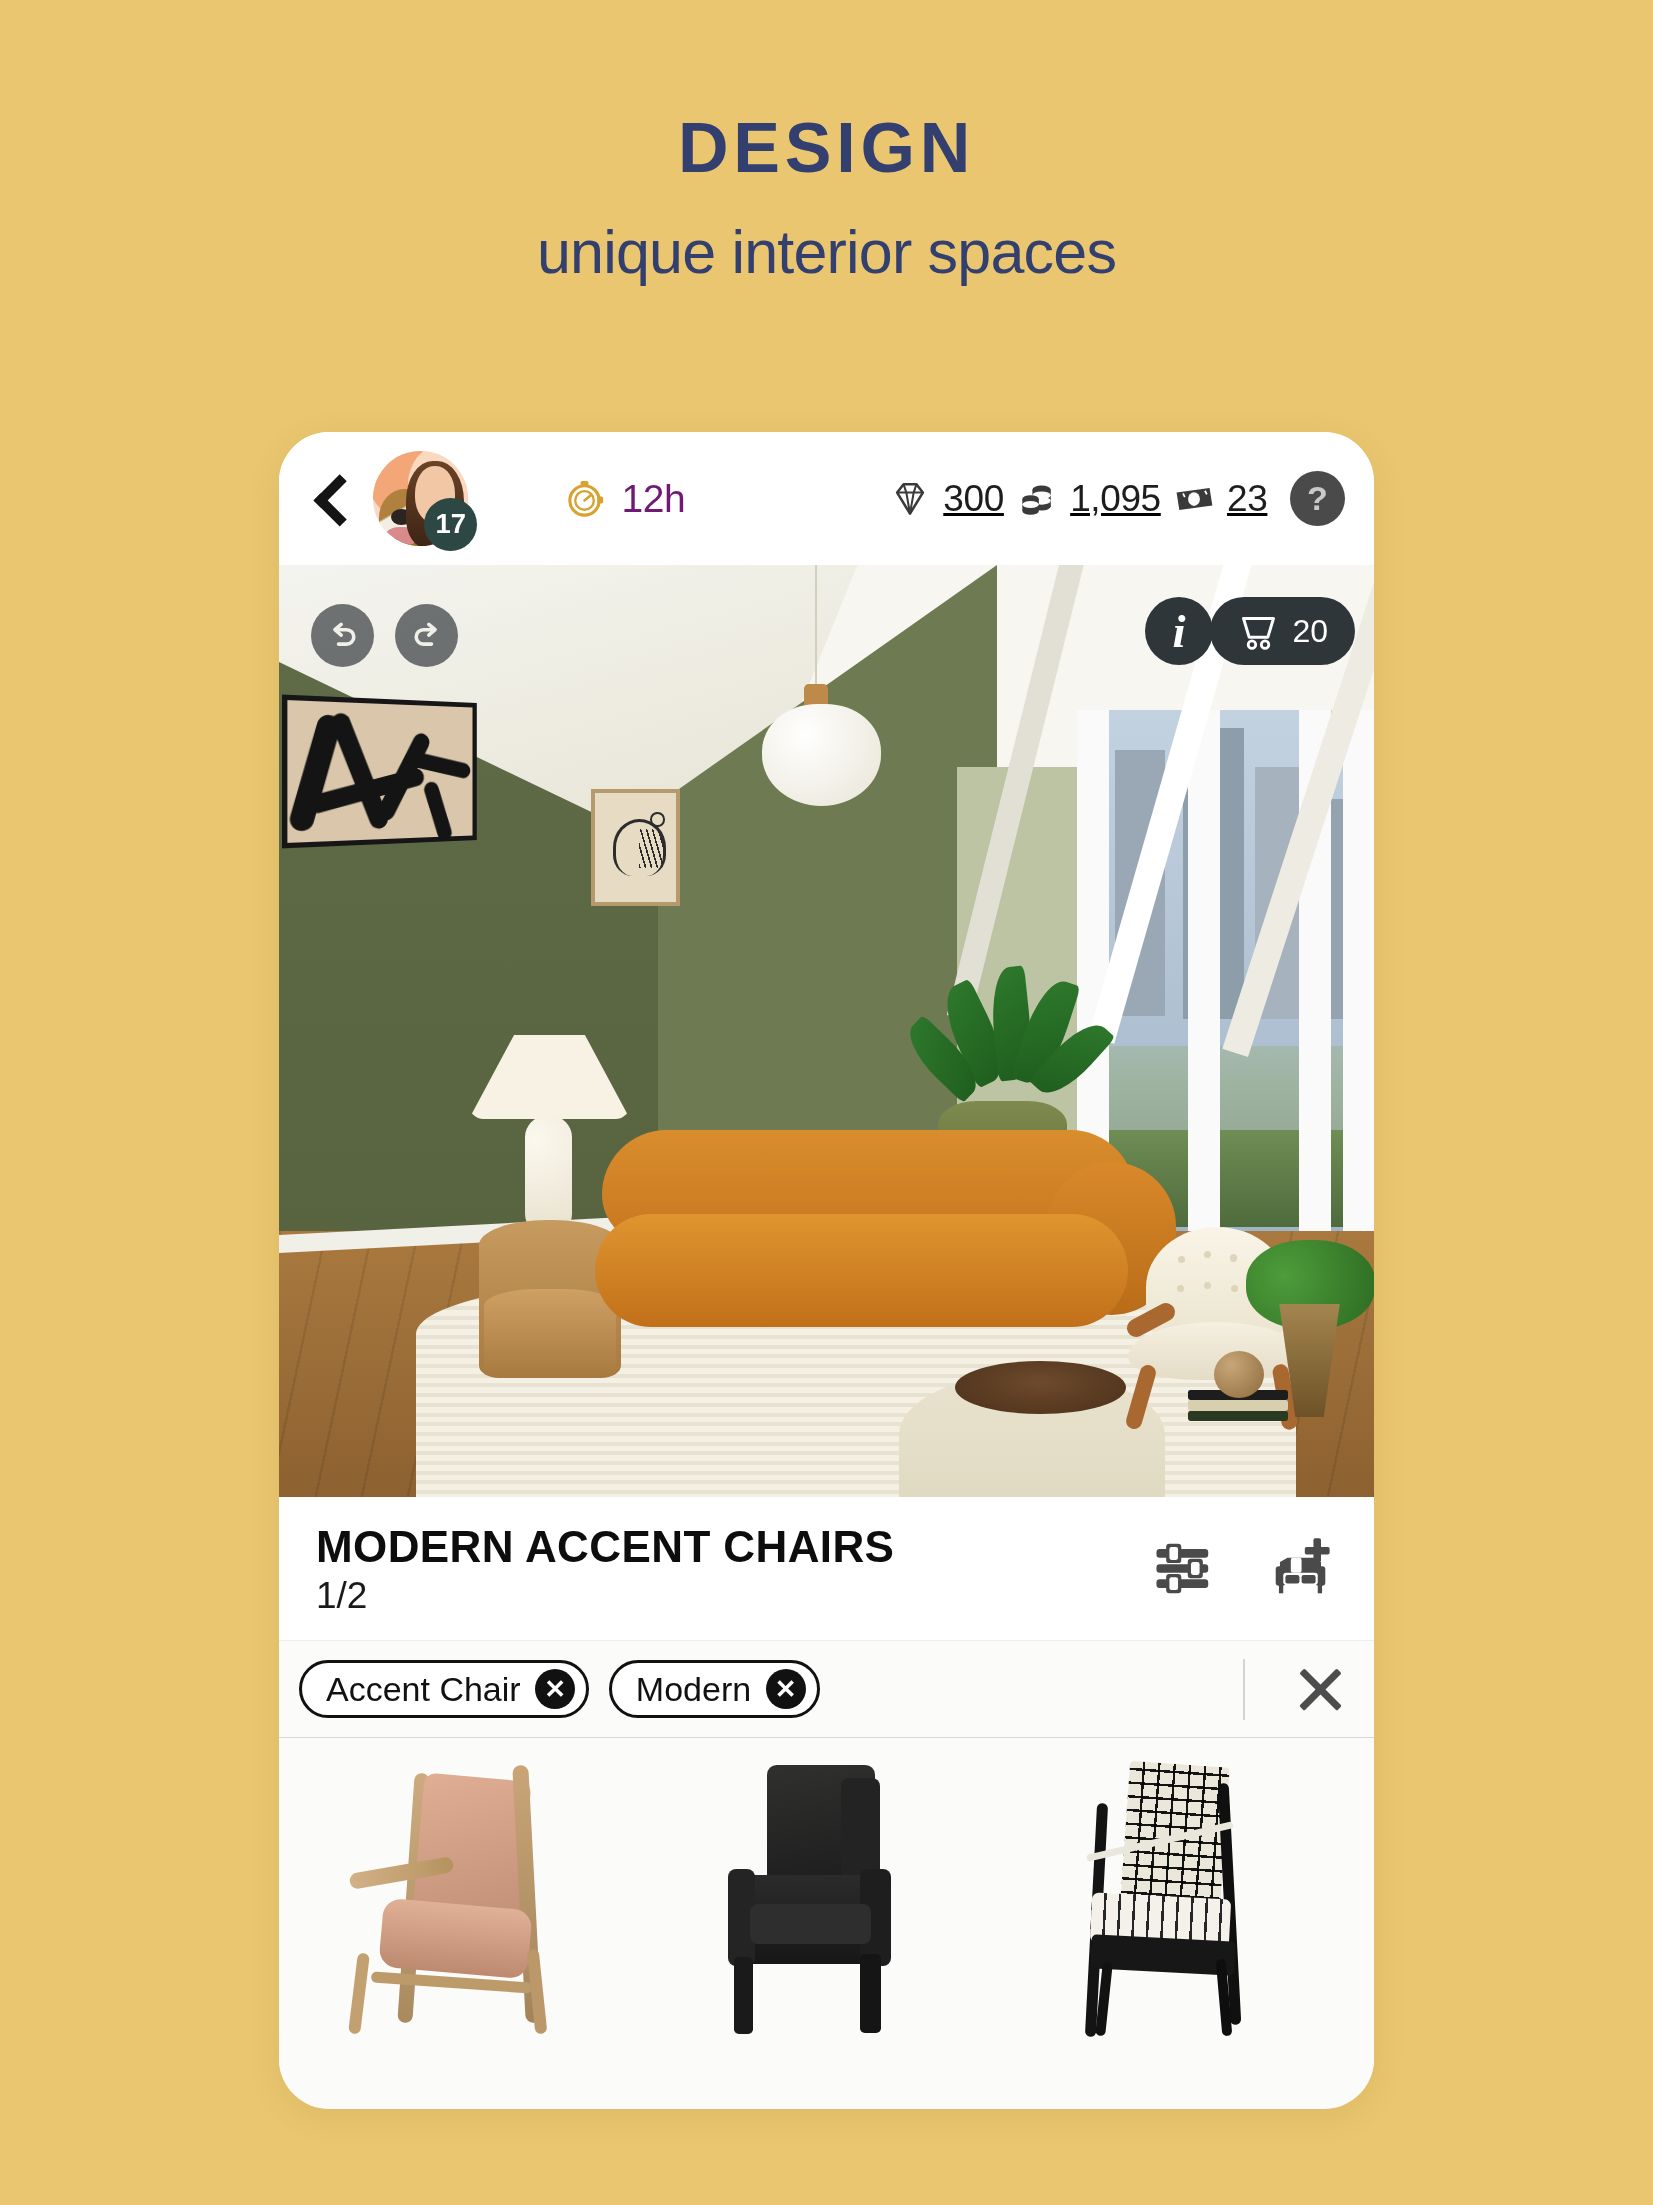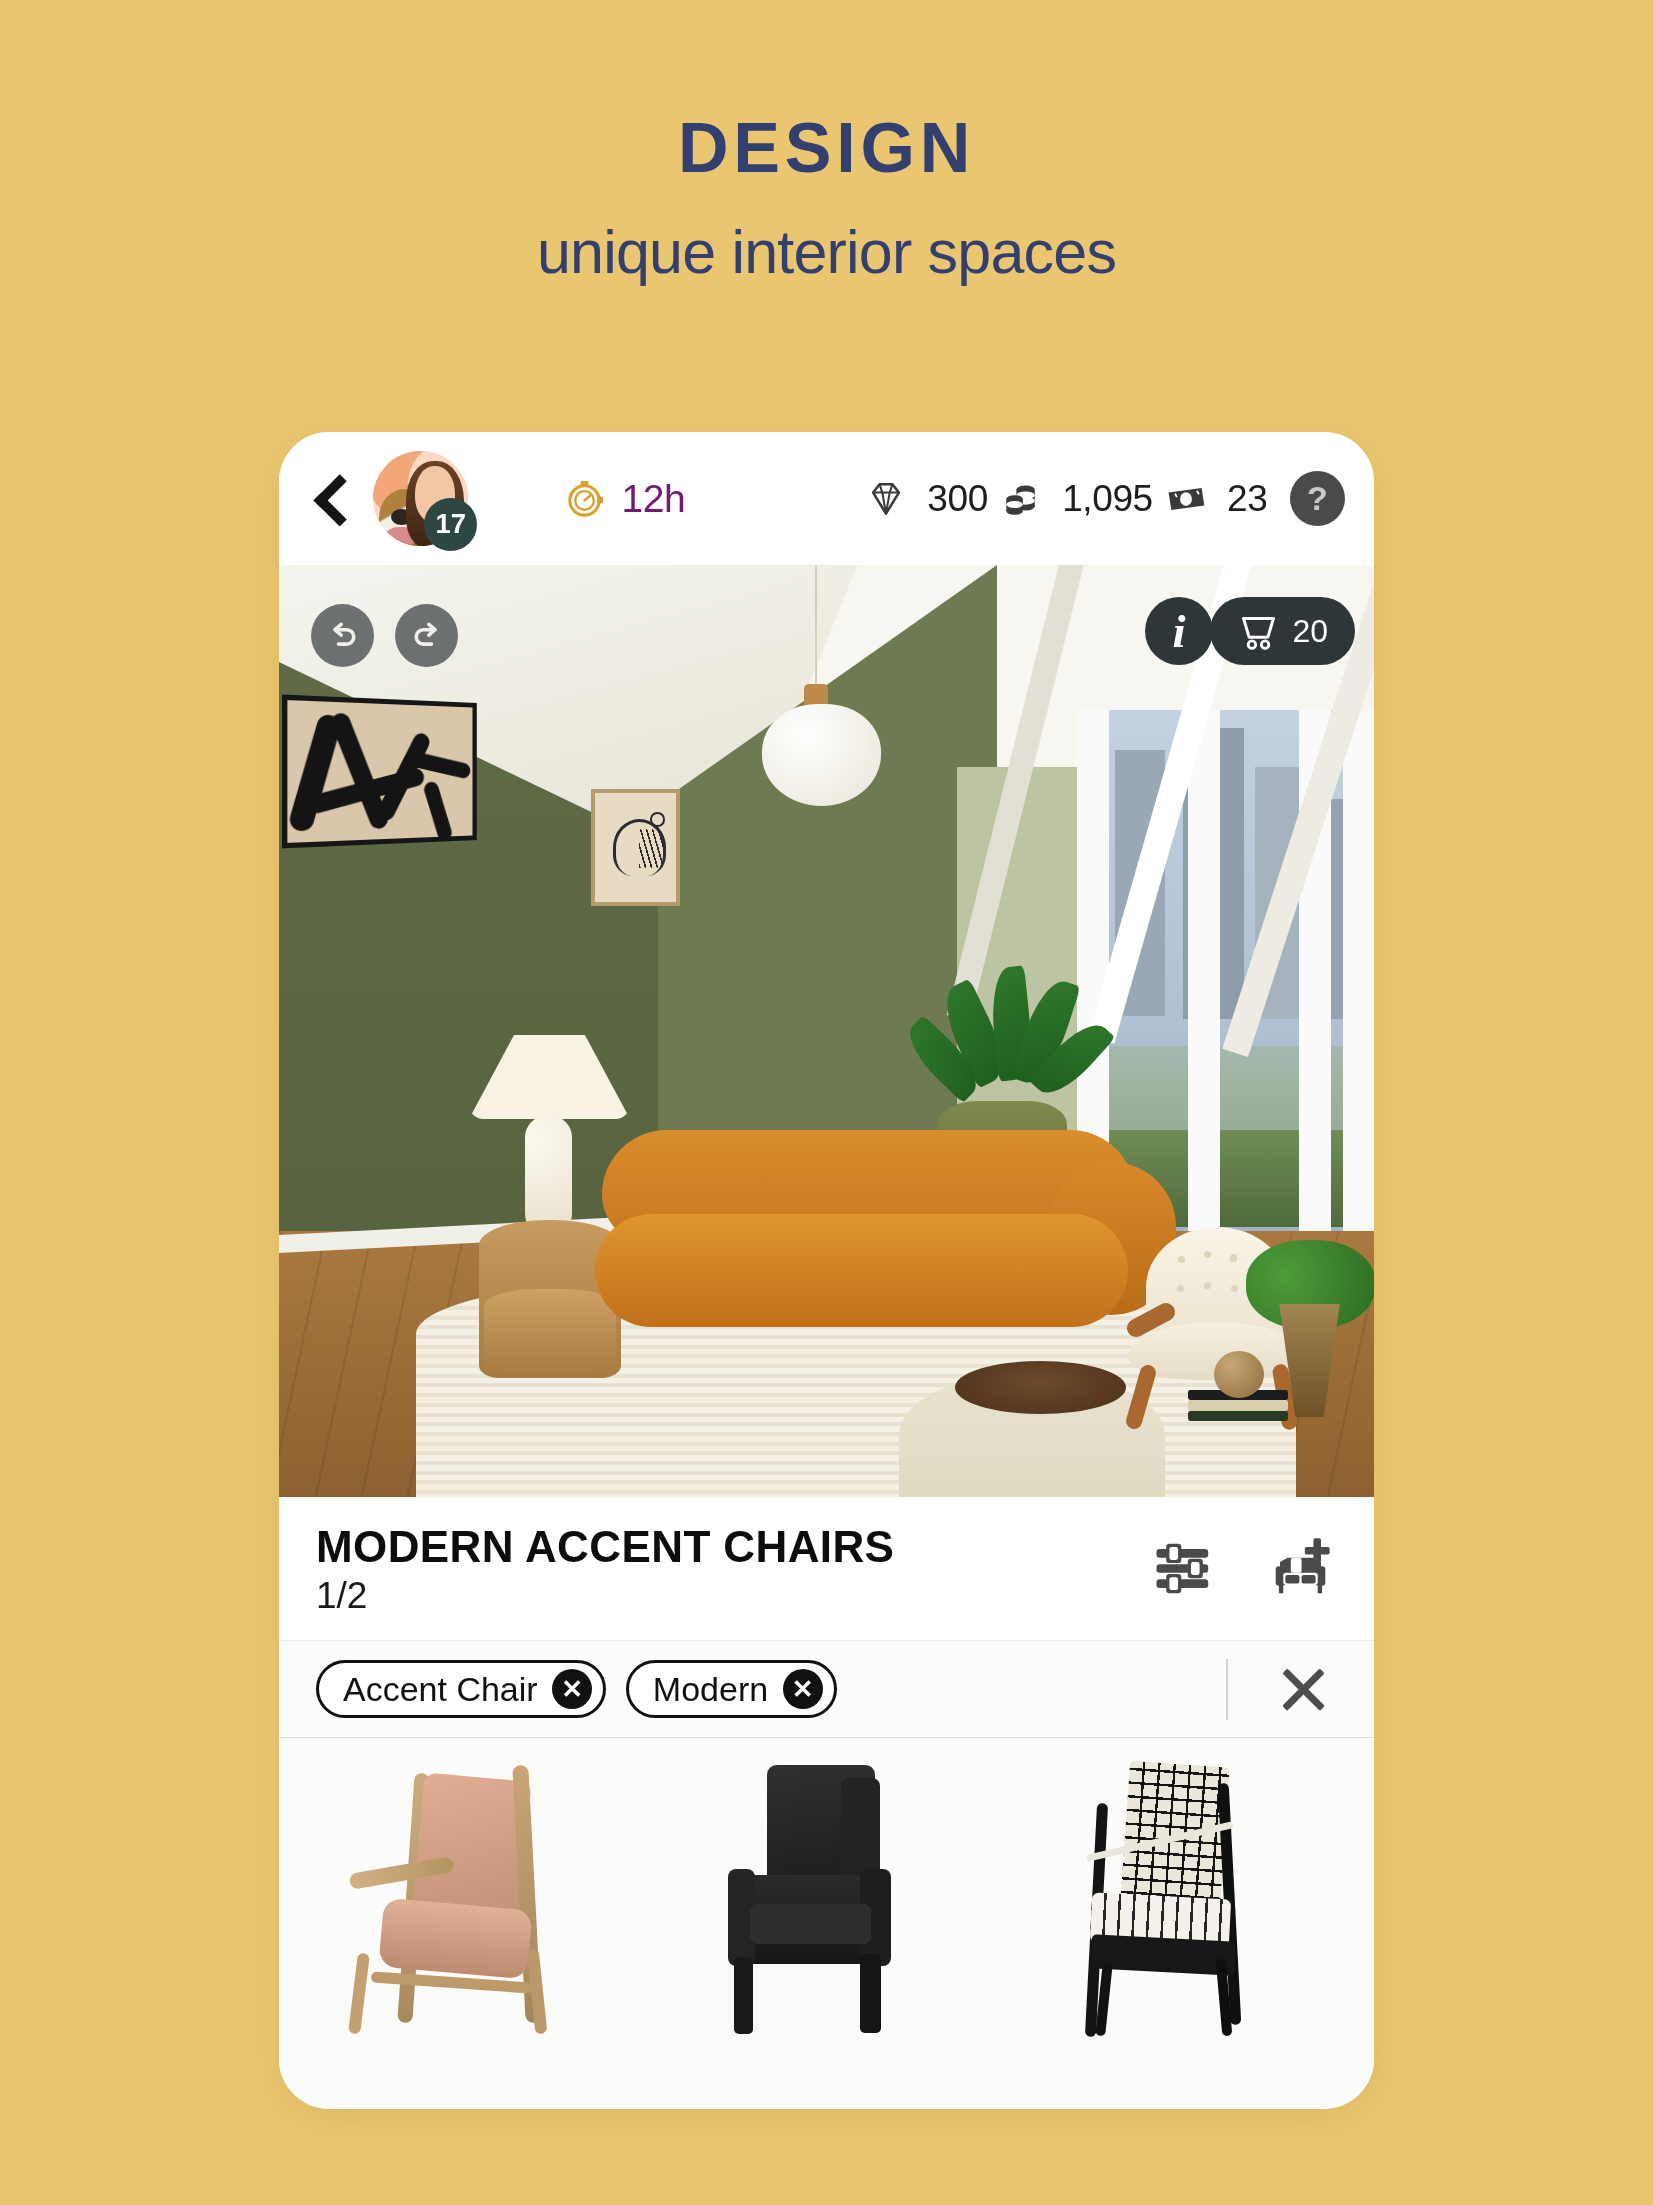--- a/index.html
+++ b/index.html
@@ -69,21 +69,21 @@
   .lvl-badge {
     position: absolute; right: -9.7px; bottom: -4.8px;
     width: 53px; height: 53px; border-radius: 50%;
     background: #2d4744; color: #fff;
     display: flex; align-items: center; justify-content: center;
     font-size: 27.4px; font-weight: 600;
   }
   .timer { display:flex; align-items:center; gap:13px; margin-left: 94px; flex:none; }
   .timer .t-label { font-size: 39px; color: #701a75; font-weight: 400; letter-spacing:-0.4px; }
   .stats { margin-left: auto; margin-right: 29px; display:flex; align-items:center; gap:11.3px; }
-  .stat { display:flex; align-items:center; gap:19px; }
+  .stat { display:flex; align-items:center; gap:11px;text-decoration:underline; }
   .stat .num { font-size: 37px; color:#1d1d1d; font-weight:400; letter-spacing:-0.4px; }
   .help-btn {
     width: 55px; height: 55px; border-radius:50%; background:#4a4a4a;
     color:#c9c9c9; display:flex; align-items:center; justify-content:center;
     font-size: 34px; font-weight: 700; margin-left: 11.3px;
   }
 
   
   .room { position: relative; width: 100%; height: 932px; overflow:hidden; background:#6f7a56; }
   .r-ceiling { position:absolute; left:0; top:0; width:100%; height:100%;
@@ -221,21 +221,21 @@
   .title-block { flex: 1; }
   .t-main { font-size:44px; font-weight:700; color:#0d0d0d; letter-spacing:0.4px; line-height:1.1; }
   .t-sub  { font-size:37px; font-weight:400; color:#1a1a1a; margin-top:6.5px; line-height:1; }
   .title-icons { display:flex; align-items:center; gap:42px; }
   .icon-btn { width:74px; height:74px; display:flex; align-items:center; justify-content:center; }
   .icon-btn svg { width:69px; height:69px; fill:#4a4a4a; }
 
   
   .chips-row {
     height: 97px; background:#fbfbfa; display:flex; align-items:center;
-    padding: 0 37px; border-bottom: 0.8px solid #d9d9d9; gap: 19.4px;
+    padding: 0 20px; border-bottom: 0.8px solid #d9d9d9; gap: 19.4px;
   }
   .chip {
     display:flex; align-items:center; gap:14.5px;
     height:58px; padding: 0 11.3px 0 24px;
     background:#ffffff; border:3.2px solid #111; border-radius:32px;
   }
   .chip .lbl { font-size:34px; color:#111; line-height:1; }
   .chip .x {
     width:40px; height:40px; border-radius:50%; background:#111;
     display:flex; align-items:center; justify-content:center;

